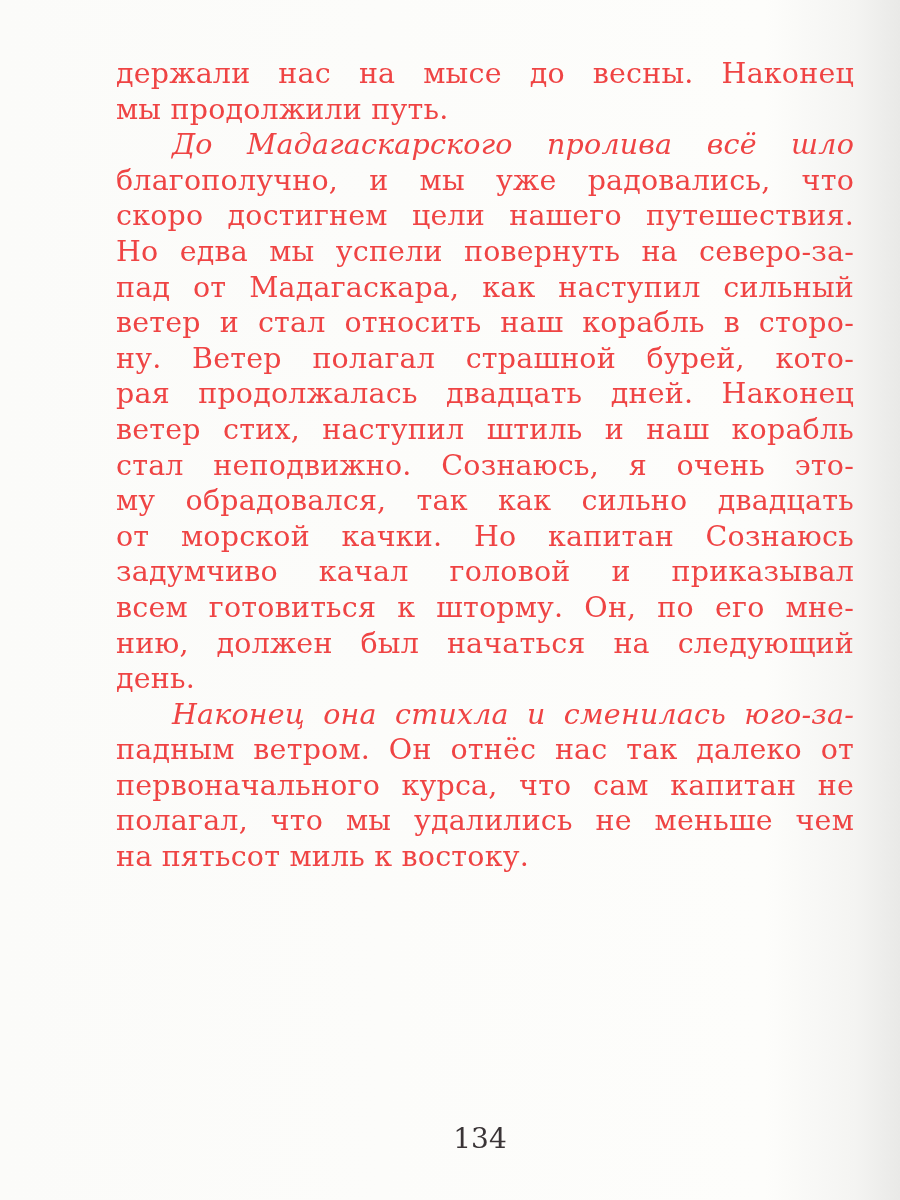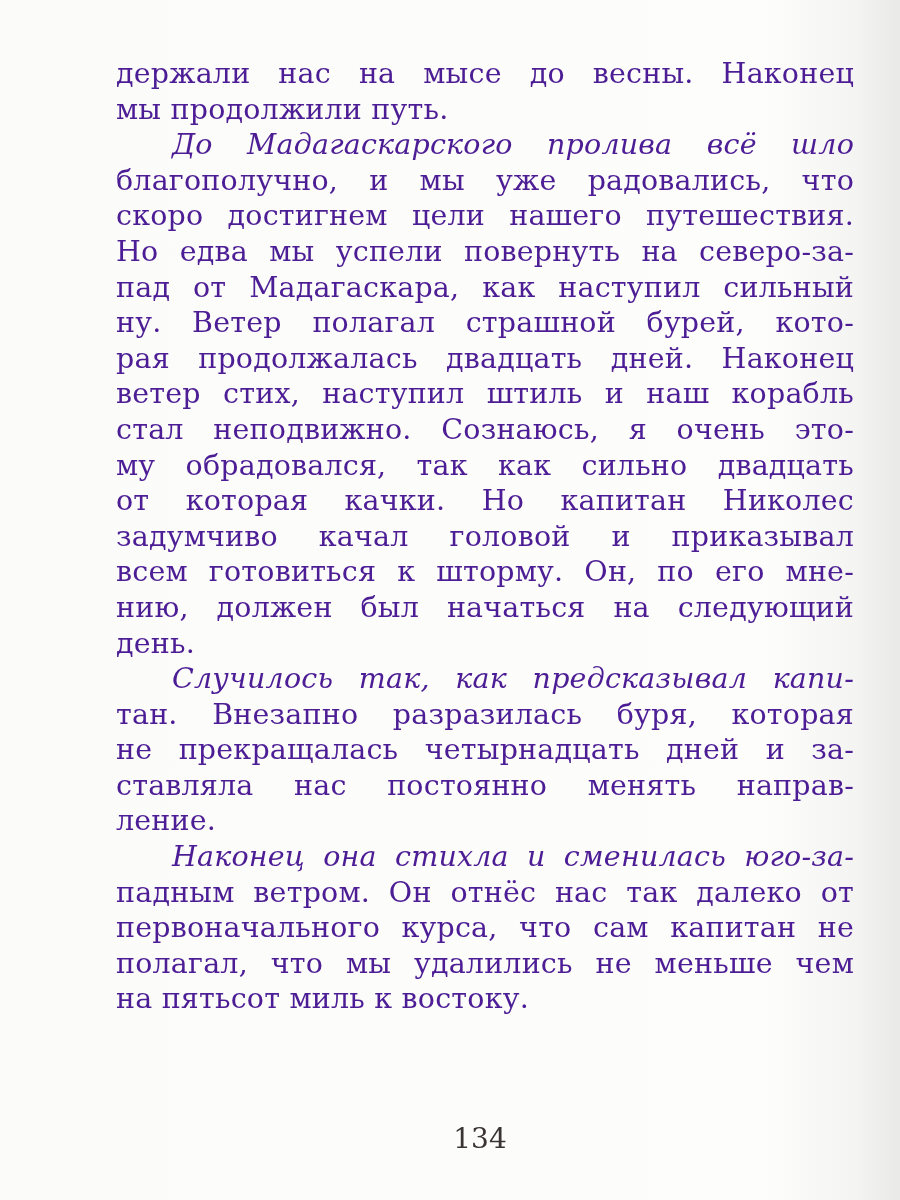--- a/index.html
+++ b/index.html
@@ -28,21 +28,21 @@
     overflow: hidden;
   }
   .page-text {
     position: absolute;
     left: 116px;
     top: 56px;
     width: 738px;
     font-family: "DejaVu Serif", "Liberation Serif", serif;
     font-size: 28.5px;
     line-height: 35.6px;
-    color: #4c1d95;
+    color: #ef4444;
     letter-spacing: 0.2px;
   }
   .line {
     display: block;
     white-space: nowrap;
     text-align: justify;
     text-align-last: justify;
     height: 35.6px;
   }
   .line.last {
@@ -74,39 +74,33 @@
     <span class="line">держали нас на мысе до весны. Наконец</span>
     <span class="line last">мы продолжили путь.</span>
   </div>
 
   <div>
     <span class="line indent">До Мадагаскарского пролива всё шло</span>
     <span class="line">благополучно, и мы уже радовались, что</span>
     <span class="line">скоро достигнем цели нашего путешествия.</span>
     <span class="line">Но едва мы успели повернуть на северо-за-</span>
     <span class="line">пад от Мадагаскара, как наступил сильный</span>
+    <span class="line">ветер и стал относить наш корабль в сторо-</span>
     <span class="line">ну. Ветер полагал страшной бурей, кото-</span>
     <span class="line">рая продолжалась двадцать дней. Наконец</span>
     <span class="line">ветер стих, наступил штиль и наш корабль</span>
     <span class="line">стал неподвижно. Сознаюсь, я очень это-</span>
     <span class="line">му обрадовался, так как сильно двадцать</span>
-    <span class="line">от которая качки. Но капитан Николес</span>
+    <span class="line">от морской качки. Но капитан Сознаюсь</span>
     <span class="line">задумчиво качал головой и приказывал</span>
     <span class="line">всем готовиться к шторму. Он, по его мне-</span>
     <span class="line">нию, должен был начаться на следующий</span>
     <span class="line last">день.</span>
   </div>
 
-  <div>
-    <span class="line indent">Случилось так, как предсказывал капи-</span>
-    <span class="line">тан. Внезапно разразилась буря, которая</span>
-    <span class="line">не прекращалась четырнадцать дней и за-</span>
-    <span class="line">ставляла нас постоянно менять направ-</span>
-    <span class="line last">ление.</span>
-  </div>
 
   <div>
     <span class="line indent">Наконец она стихла и сменилась юго-за-</span>
     <span class="line">падным ветром. Он отнёс нас так далеко от</span>
     <span class="line">первоначального курса, что сам капитан не</span>
     <span class="line">полагал, что мы удалились не меньше чем</span>
     <span class="line last">на пятьсот миль к востоку.</span>
   </div>
 </div>
 

